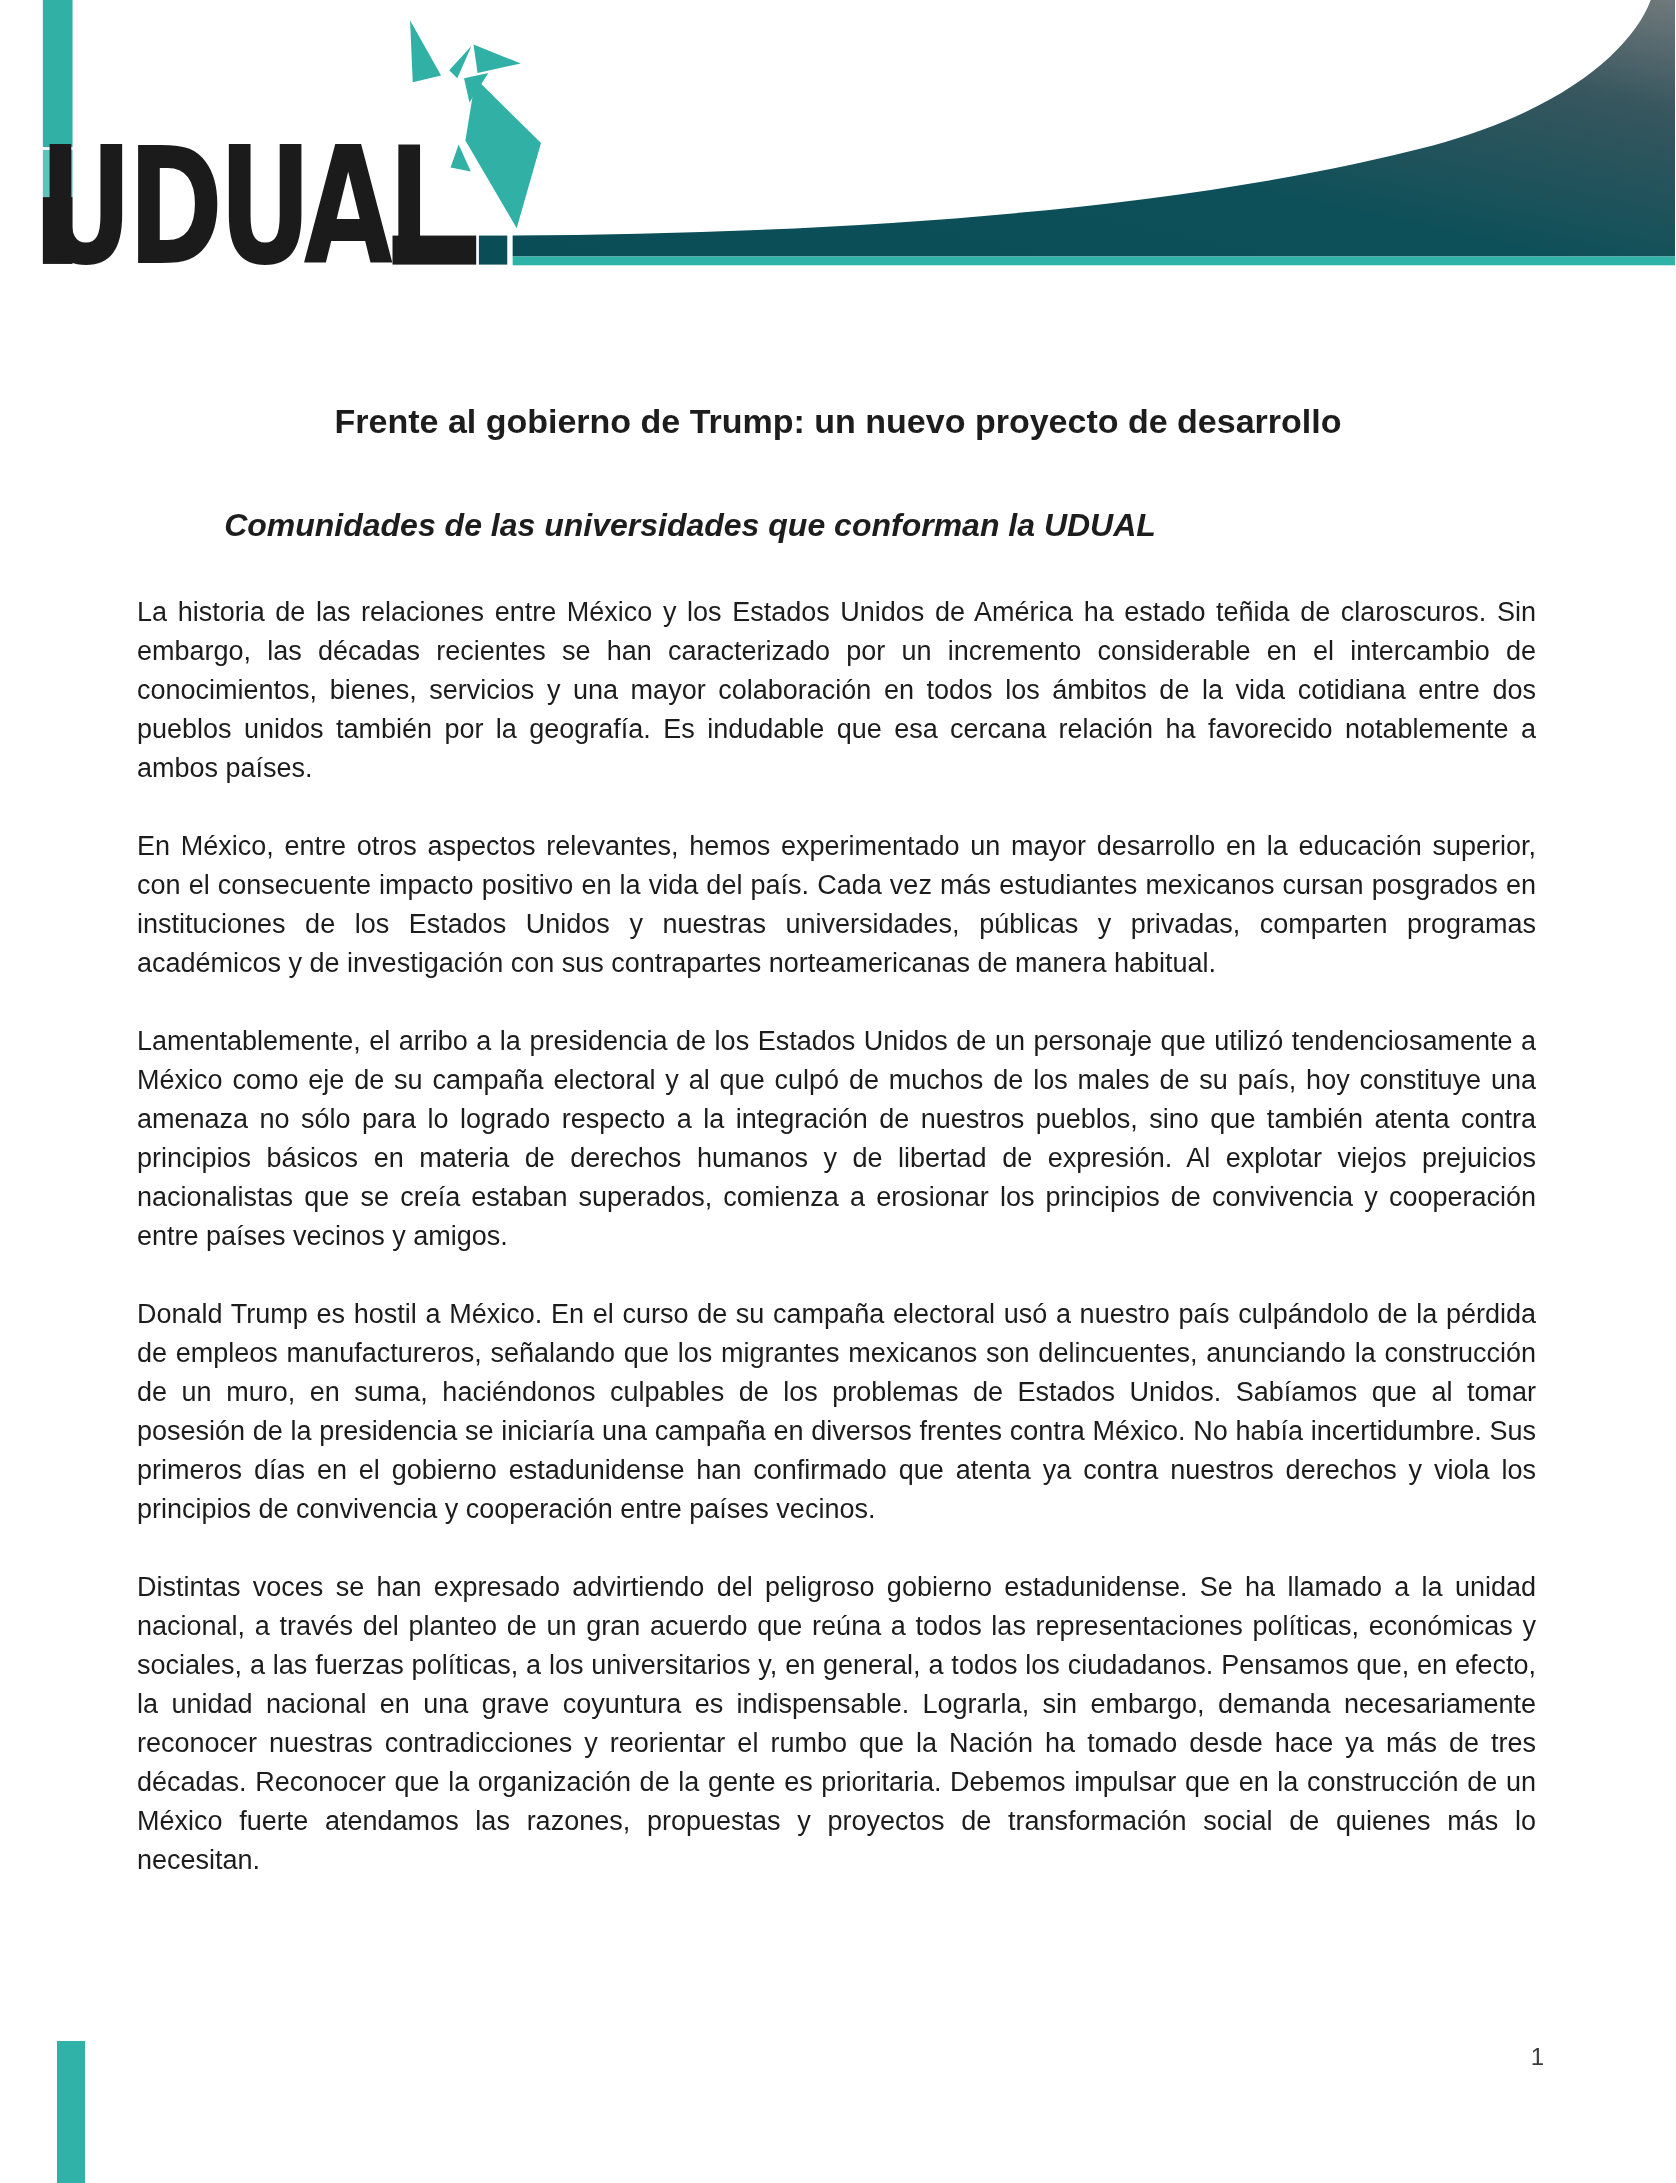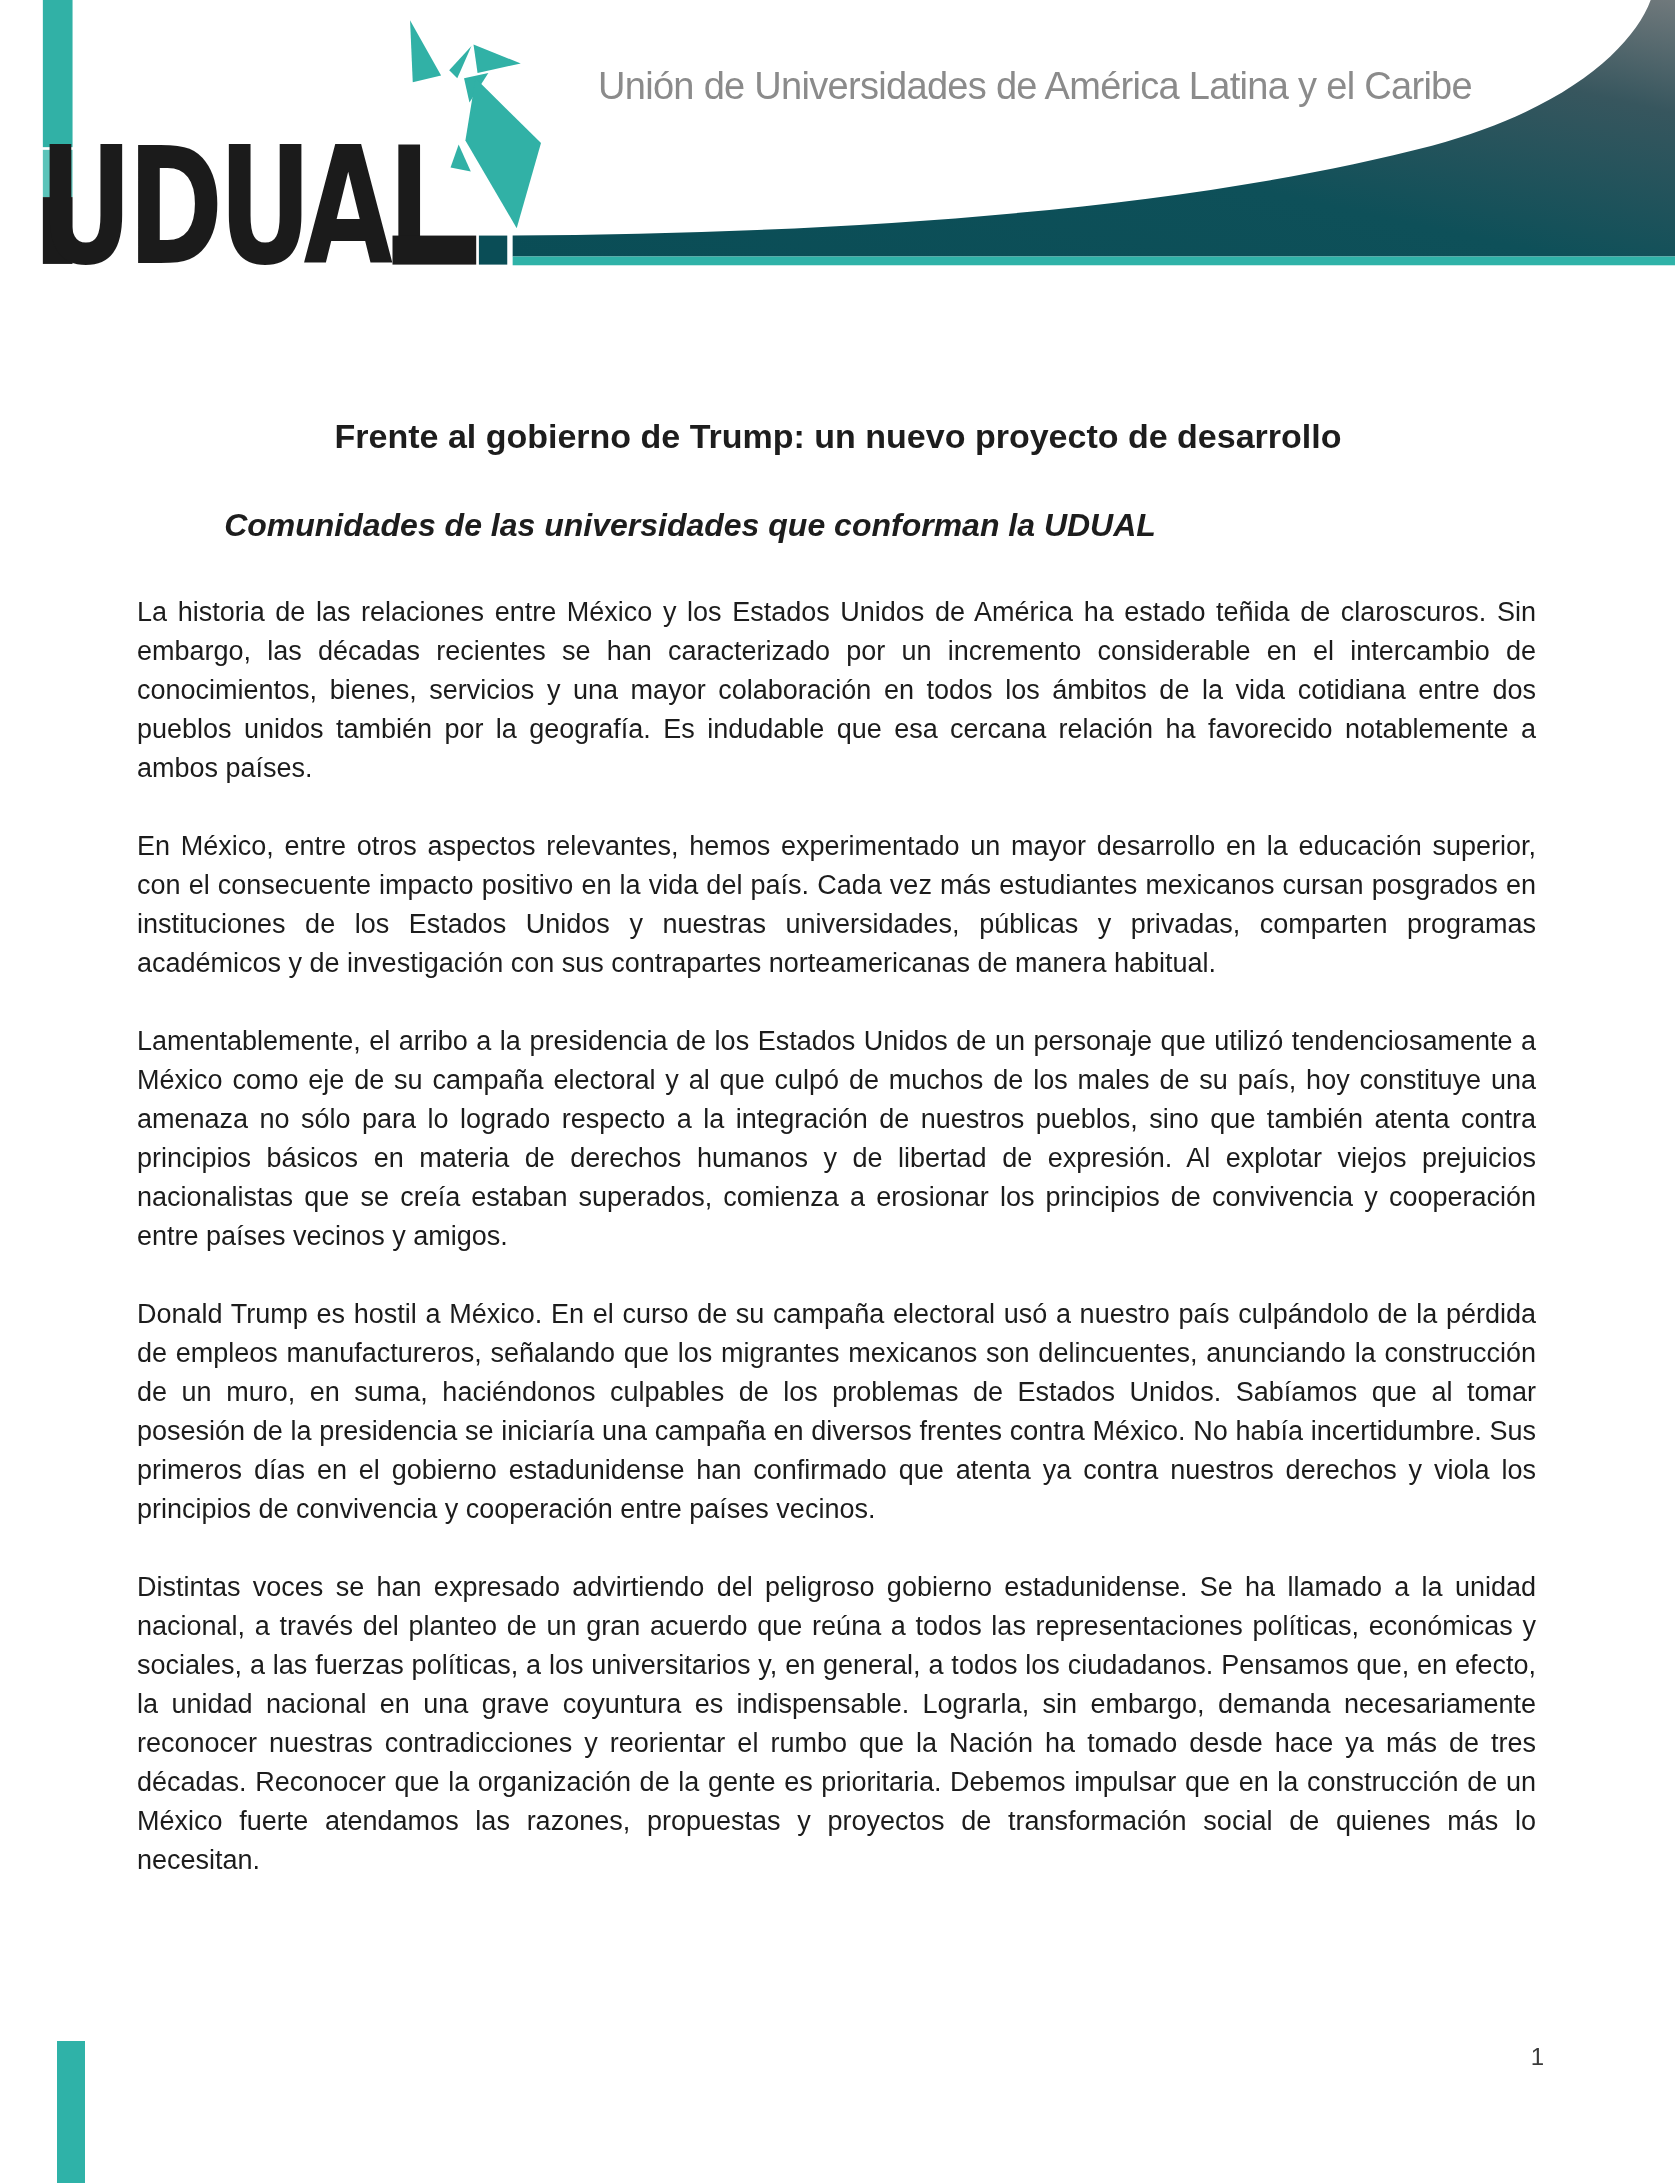--- a/index.html
+++ b/index.html
@@ -10,21 +10,21 @@
     font-family:"Liberation Sans", sans-serif;
     overflow:hidden;
   }
   .header-svg{position:absolute;top:0;left:0;}
   .org-name{
     position:absolute;left:598px;top:65px;
     font-size:38px;color:#8b8b8b;letter-spacing:-0.7px;
     white-space:nowrap;font-weight:400;
   }
   .doc-title{
-    position:absolute;left:0;top:417px;width:1676px;
+    position:absolute;left:0;top:402px;width:1676px;
     text-align:center;font-size:34px;font-weight:700;color:#1d1d1d;
   }
   .doc-subtitle{
     position:absolute;left:0;top:507px;width:1380px;
     text-align:center;font-size:32px;font-weight:700;font-style:italic;color:#1d1d1d;
   }
   .doc-body{
     position:absolute;left:137px;top:593px;width:1403px;
     font-size:27px;line-height:39px;color:#1c1c1c;
   }
@@ -82,21 +82,20 @@
         <polygon points="606,30 652,112 610,122"></polygon>
         <polygon points="664,104 697,68 676,116"></polygon>
         <polygon points="700,66 770,94 706,108"></polygon>
         <polygon points="686,116 722,108 694,152"></polygon>
         <polygon points="703,116 800,212 764,338 688,208"></polygon>
         <polygon points="678,214 696,254 666,248"></polygon>
       </g>
     </g>
   </svg>
 
-  <div class="org-name">Unión de Universidades de América Latina y el Caribe</div>
 
   <div class="doc-title">Frente al gobierno de Trump: un nuevo proyecto de desarrollo</div>
   <div class="doc-subtitle">Comunidades de las universidades que conforman la UDUAL</div>
 
   <div class="doc-body">
     <p>La historia de las relaciones entre México y los Estados Unidos de América ha estado teñida de claroscuros. Sin embargo, las décadas recientes se han caracterizado por un incremento considerable en el intercambio de conocimientos, bienes, servicios y una mayor colaboración en todos los ámbitos de la vida cotidiana entre dos pueblos unidos también por la geografía. Es indudable que esa cercana relación ha favorecido notablemente a ambos países.</p>
     <p>En México, entre otros aspectos relevantes, hemos experimentado un mayor desarrollo en la educación superior, con el consecuente impacto positivo en la vida del país. Cada vez más estudiantes mexicanos cursan posgrados en instituciones de los Estados Unidos y nuestras universidades, públicas y privadas, comparten programas académicos y de investigación con sus contrapartes norteamericanas de manera habitual.</p>
     <p>Lamentablemente, el arribo a la presidencia de los Estados Unidos de un personaje que utilizó tendenciosamente a México como eje de su campaña electoral y al que culpó de muchos de los males de su país, hoy constituye una amenaza no sólo para lo logrado respecto a la integración de nuestros pueblos, sino que también atenta contra principios básicos en materia de derechos humanos y de libertad de expresión. Al explotar viejos prejuicios nacionalistas que se creía estaban superados, comienza a erosionar los principios de convivencia y cooperación entre países vecinos y amigos.</p>
     <p>Donald Trump es hostil a México. En el curso de su campaña electoral usó a nuestro país culpándolo de la pérdida de empleos manufactureros, señalando que los migrantes mexicanos son delincuentes, anunciando la construcción de un muro, en suma, haciéndonos culpables de los problemas de Estados Unidos. Sabíamos que al tomar posesión de la presidencia se iniciaría una campaña en diversos frentes contra México. No había incertidumbre. Sus primeros días en el gobierno estadunidense han confirmado que atenta ya contra nuestros derechos y viola los principios de convivencia y cooperación entre países vecinos.</p>
     <p>Distintas voces se han expresado advirtiendo del peligroso gobierno estadunidense. Se ha llamado a la unidad nacional, a través del planteo de un gran acuerdo que reúna a todos las representaciones políticas, económicas y sociales, a las fuerzas políticas, a los universitarios y, en general, a todos los ciudadanos. Pensamos que, en efecto, la unidad nacional en una grave coyuntura es indispensable. Lograrla, sin embargo, demanda necesariamente reconocer nuestras contradicciones y reorientar el rumbo que la Nación ha tomado desde hace ya más de tres décadas. Reconocer que la organización de la gente es prioritaria. Debemos impulsar que en la construcción de un México fuerte atendamos las razones, propuestas y proyectos de transformación social de quienes más lo necesitan.</p>

